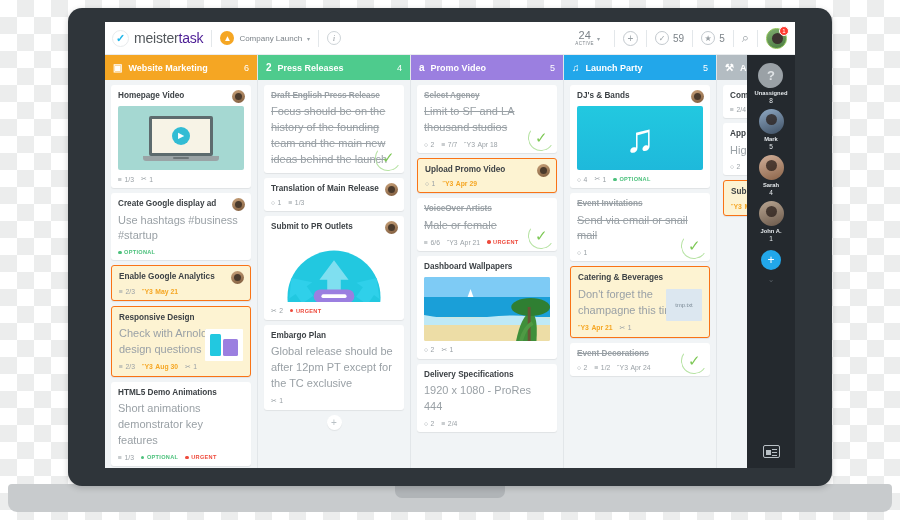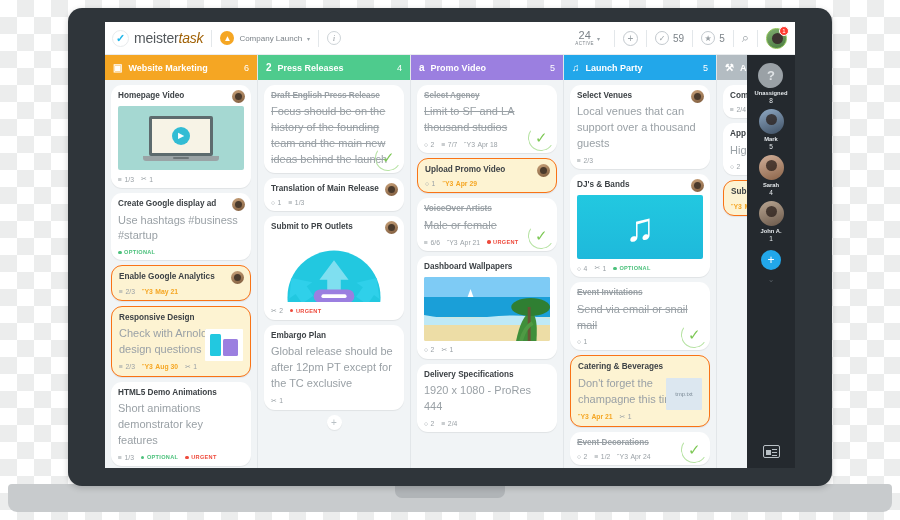--- a/index.html
+++ b/index.html
@@ -64,21 +64,21 @@
   }
   .logo { display: flex; align-items: center; gap: 5px; }
   .logo-check {
     width: 17px; height: 17px; border-radius: 50%;
     border: 1.6px solid #e8ebed;
     display: flex; align-items: center; justify-content: center;
     color: #22b7ea; font-size: 11px; font-weight: bold;
   }
   .logo-text { font-size: 14px; letter-spacing: -.2px; }
   .logo-text .m { color: #53585c; margin-top: 8px; }
-  .logo-text .t { color: #a16207; font-style: italic; }
+  .logo-text .t { color: #4c1d95; }
 
   .tb-sep { width: 1px; height: 17px; background: #e3e7ea; margin: 0 8px; }
 
   .project {
     display: flex; align-items: center; gap: 5px;
     font-size: 8px; color: #7c8389;
   }
   .project-icon {
     width: 14px; height: 14px; border-radius: 50%;
     background: #f5a623;
@@ -138,21 +138,21 @@
   .col-head {
     height: 25px; display: flex; align-items: center; gap: 6px;
     padding: 0 8px; color: #fff; font-size: 9px; font-weight: bold;
   }
   .col-head .count { margin-left: auto; font-size: 9px; font-weight: normal; }
   .col-icon { font-size: 10px; }
   .col-body { flex: 1; overflow: hidden; padding: 5px 6px; }
 
   
   .card {
-    background: #fff; border-radius: 11px; padding: 6px 7px 5px;
+    background: #fff; border-radius: 3px; padding: 6px 7px 5px;
     margin-bottom: 5px; box-shadow: 0 1px 1px rgba(0,0,0,.07);
     position: relative;
   }
   .card.highlight { background: #fdf3d2; border: 1px solid #f97316; }
   .card-title { font-size: 8.2px; color: #3d4246; font-weight: bold; line-height: 1.25; padding-right: 14px; }
   .card.done .card-title,
   .card.done .card-desc { text-decoration: line-through; color: #9aa1a6; }
   .card-desc { font-size: 11px; color: #9aa1a6; line-height: 1.45; margin-top: 3px; }
   .card-avatar {
     position: absolute; right: 6px; top: 5px;
@@ -578,31 +578,20 @@
         </div>
       </div>
       <div class="column">
         <div class="col-head" style="background: rgb(34, 167, 234);">
           <span class="col-icon">♫</span>
           <span>Launch Party</span>
           <span class="count">5</span>
         </div>
         <div class="col-body">
           <div class="card">
-            <div class="card-title">Select Venues</div>
-            <div class="card-avatar"></div>
-            <div class="card-desc">Local venues that can support over a thousand guests</div>
-            <div class="card-meta">
-              <span class="meta">
-                <span>≡</span>
-                <span>2/3</span>
-              </span>
-            </div>
-          </div>
-          <div class="card">
             <div class="card-title">DJ's &amp; Bands</div>
             <div class="card-avatar"></div>
             <div class="thumb music">♫</div>
             <div class="card-meta">
               <span class="meta">
                 <span>○</span>
                 <span>4</span>
               </span>
               <span class="meta">
                 <span>✂</span>

